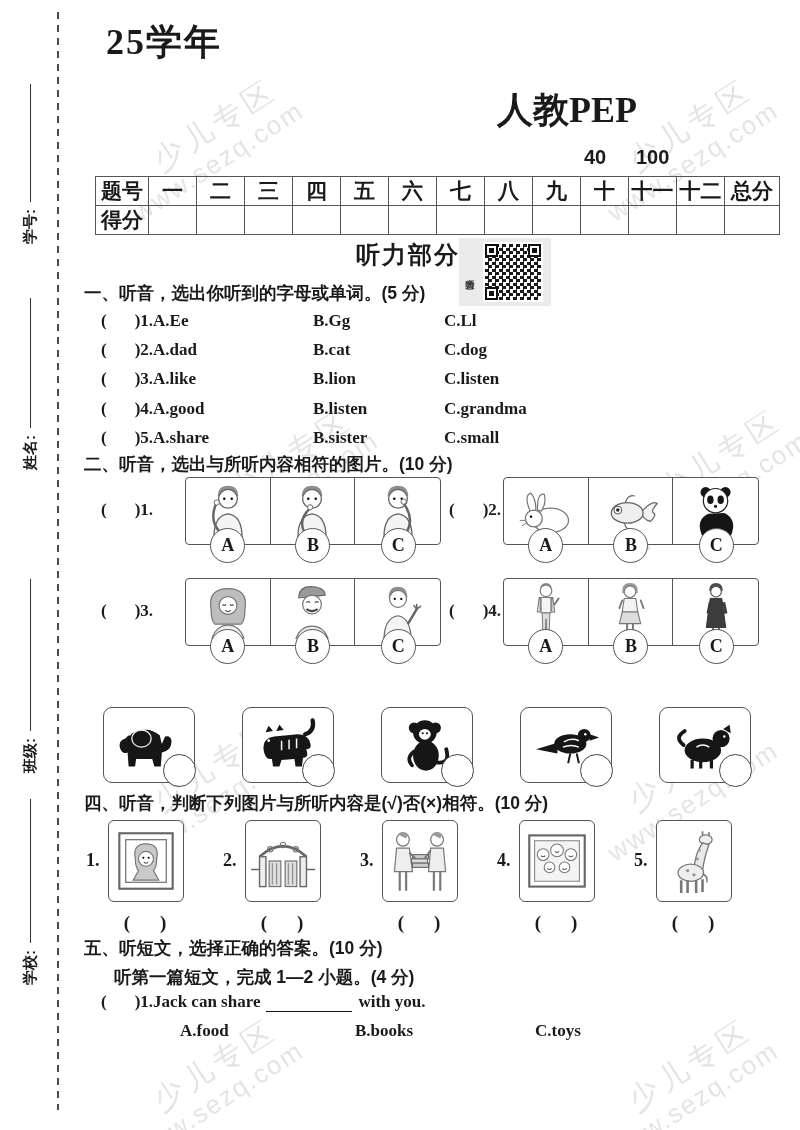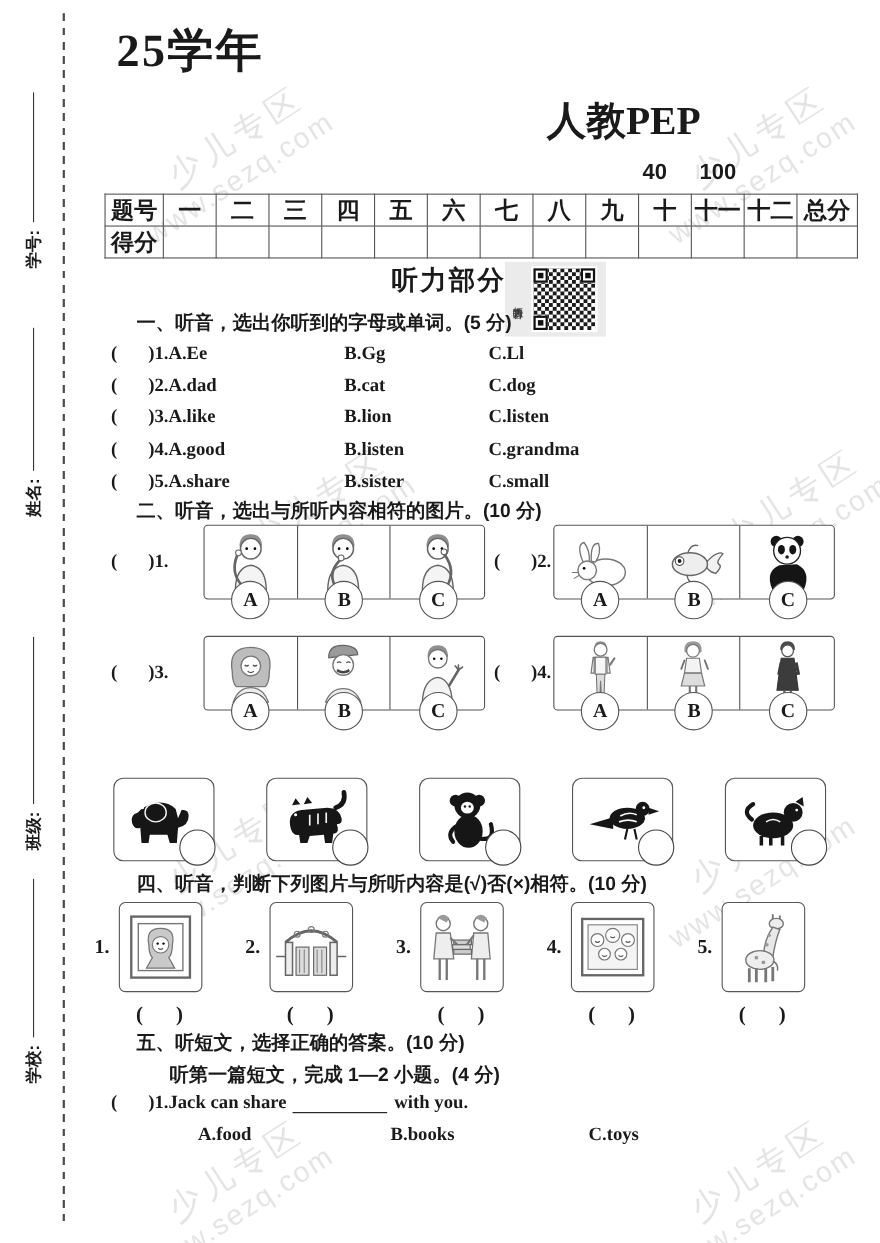--- a/index.html
+++ b/index.html
@@ -16,39 +16,39 @@
 
   
   .dashline{position:absolute;left:57px;top:12px;width:2px;height:1098px;
             background:repeating-linear-gradient(180deg,#4a4a4a 0 7px,transparent 7px 13px);z-index:1;}
   .mfield{position:absolute;height:20px;display:flex;align-items:center;gap:7px;
           transform:rotate(-90deg);font-size:15px;font-weight:bold;z-index:1;white-space:nowrap;}
   .mline{border-top:1.6px solid #333;height:0;}
 
   .content{position:absolute;inset:0;z-index:1;}
 
-  .title{font-family:"Liberation Serif",serif;font-weight:bold;font-size:42px;letter-spacing:2px;}
+  .title{font-family:"Liberation Serif",serif;font-weight:bold;font-size:36px;letter-spacing:2px;}
   .edition{font-family:"Liberation Serif",serif;font-weight:bold;font-size:36px;}
   .scorenum{font-size:20px;font-weight:bold;text-align:right;}
 
   table.score{border-collapse:collapse;table-layout:fixed;width:670px;}
   table.score td{border:1px solid #555;height:28px;text-align:center;font-size:21px;
                  font-weight:bold;padding:0;}
   td.wcol{width:52px;} td.ncol{width:47px;} td.tcol{width:54px;}
 
   .lheading{font-size:24px;font-weight:bold;letter-spacing:2px;}
   .qrwrap{display:flex;width:92px;height:68px;background:#ebebeb;align-items:center;}
   .qrlabel{writing-mode:vertical-rl;font-size:9.5px;line-height:1;width:14px;color:#333;margin-left:2px;}
   .qrbox{width:56px;height:56px;background:#fff;padding:2px;margin:auto;}
   .qrmod{width:100%;height:100%;position:relative;
          background:repeating-conic-gradient(#1a1a1a 0 25%,#fff 0 50%) 0 0/7px 7px;}
   .fp{position:absolute;width:13px;height:13px;border:2.5px solid #111;background:#fff;box-sizing:border-box;}
   .fp::after{content:"";position:absolute;inset:2px;background:#111;}
 
-  .shead{font-size:17.5px;font-weight:bold;white-space:nowrap;margin-left:40px;}
+  .shead{font-size:17.5px;font-weight:bold;white-space:nowrap;}
   .s1rows{display:grid;grid-template-columns:212px 131px auto;row-gap:0;
           font-family:"Liberation Serif",serif;font-weight:bold;font-size:17px;}
   .s1rows span{height:29.4px;display:flex;align-items:center;}
   .pgap{display:inline-block;width:28px;}
   .qlabel{display:flex;font-family:"Liberation Serif",serif;font-weight:bold;font-size:17px;}
 
   .picbox{width:254px;border:1.5px solid #555;border-radius:4px;display:grid;
           grid-template-columns:1fr 1fr 1fr;background:#fff;}
   .picbox .cell{height:66px;display:flex;align-items:center;justify-content:center;
                 border-right:1.3px solid #555;overflow:hidden;}

